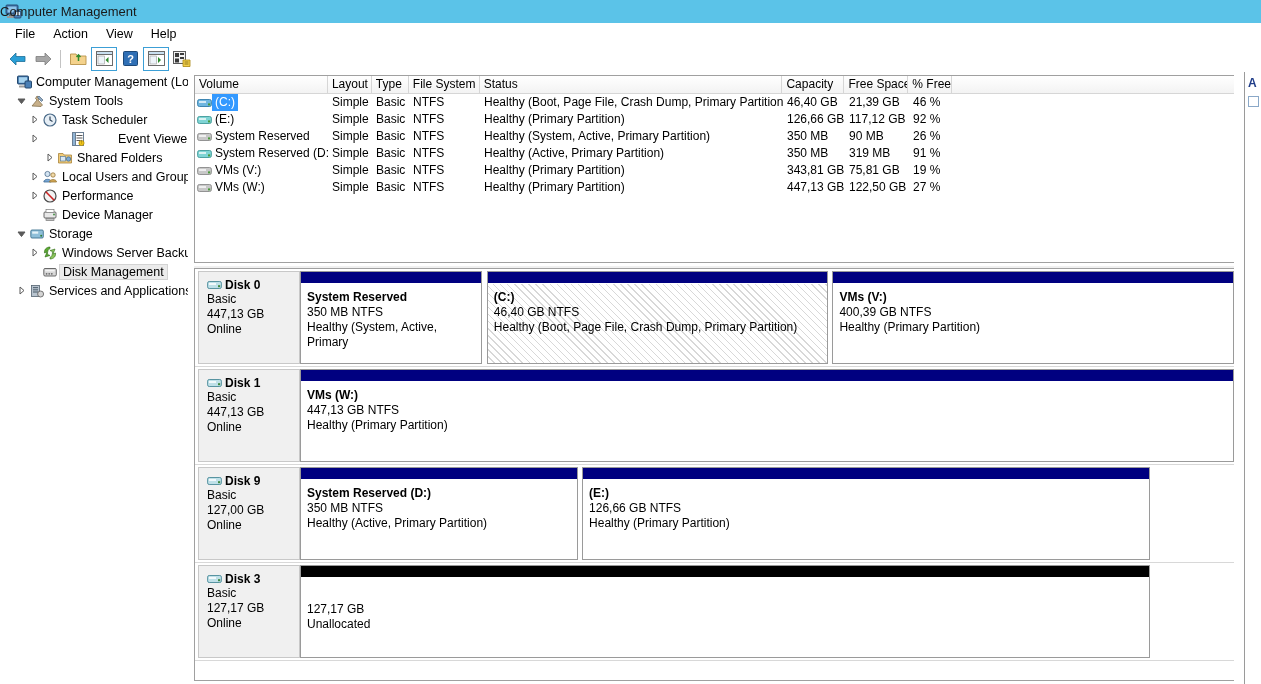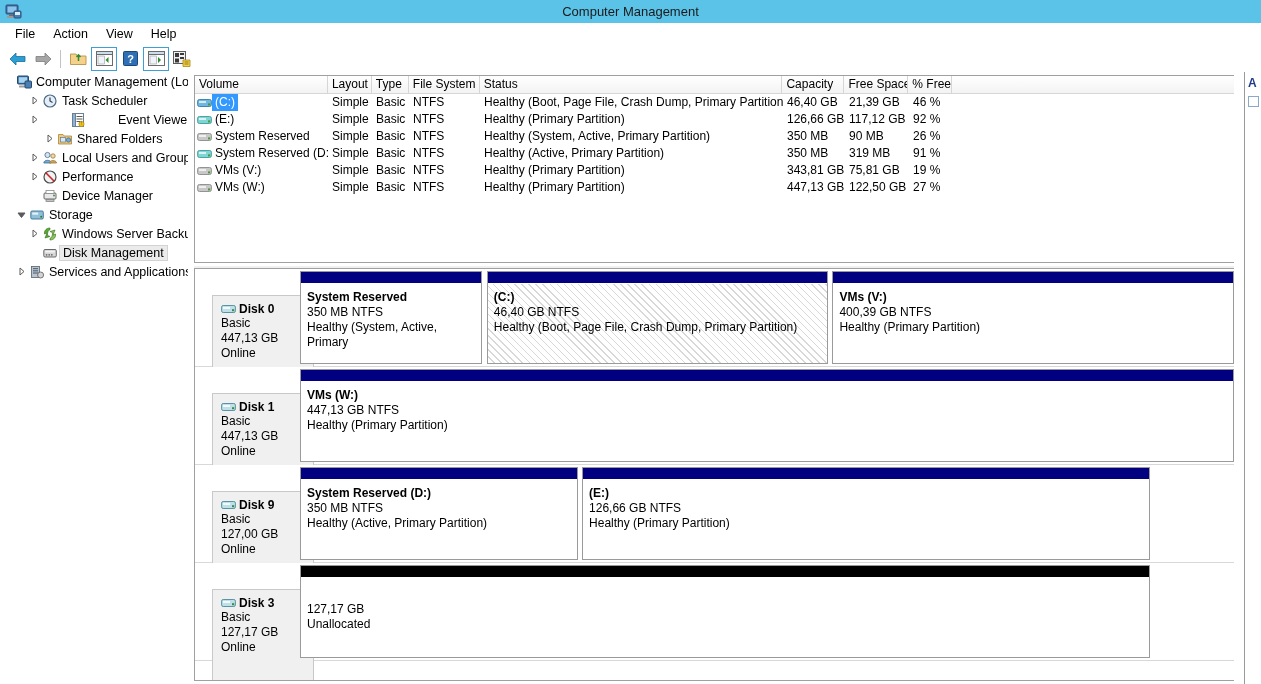--- a/index.html
+++ b/index.html
@@ -15,21 +15,21 @@
   }
 
   
   .titlebar {
     position: absolute; left: 0; top: 0; width: 1261px; height: 23px;
     background: #5bc3e8;
     display: flex; align-items: center;
   }
   .titlebar .tb-icon { width: 26px; height: 22px; display: flex; align-items: center; justify-content: center; }
   .titlebar .tb-title {
-    position: absolute; left: 0; right: 0; text-align: center;
+    position: absolute; left: 0; right: 0; 
     font-size: 13px; color: #1a1a1a; line-height: 23px;
   }
 
   
   .menubar {
     position: absolute; left: 0; top: 23px; width: 1261px; height: 22px;
     background: #ffffff;
     display: flex; align-items: center; padding-left: 6px;
   }
   .menuitem { padding: 2px 9px; font-size: 12.5px; color: #000; cursor: default; }
@@ -92,24 +92,23 @@
   .hsplit { position: absolute; left: 2px; top: 194px; width: 1040px; height: 4px; background: #f0f0f0; }
 
   
   .disk-wrap {
     position: absolute; left: 2px; top: 196px; width: 1040px; height: 413px;
     background: #ffffff; overflow: hidden;
     border: 1px solid #a0a0a0; border-right: none;
   }
   .diskrow { position: relative; height: 98px; border-bottom: 1px solid #d8d8d8; background: #ffffff; }
   .disk-label {
-    position: absolute; left: 17px; top: 2px; width: 102px; height: 93px;
+    position: absolute; left: 3px; top: 2px; width: 102px; height: 93px;
     background: #f0f0f0; border: 1px solid #c8c8c8;
     padding: 6px 0 0 8px;
-    margin-top: 24px;
   }
   .disk-label .dl-title { display: flex; align-items: center; font-size: 12px; font-weight: bold; }
   .disk-label .dl-title .dicon { margin-right: 3px; display: flex; align-items: center; }
   .disk-label .dl-line { font-size: 12px; line-height: 15px; }
   .part-area { position: absolute; left: 105px; top: 2px; right: 0; height: 93px; }
   .part {
     position: absolute; top: 0; height: 93px;
     background: #ffffff;
     border: 1px solid #9a9a9a;
     display: flex; flex-direction: column;
@@ -220,20 +219,34 @@
           <span class="twist"></span>
           <span class="ticon">
             <svg width="15" height="14" viewBox="0 0 15 14">
               <rect x="0.5" y="1" width="11" height="8" rx="1" fill="#3a6ea5" stroke="#24496f"></rect>
               <rect x="1.8" y="2.2" width="8.4" height="5.6" fill="#a8d4f0"></rect>
               <rect x="2" y="10.5" width="9" height="2" rx="0.5" fill="#9e9e9e"></rect>
               <rect x="8" y="6" width="6.5" height="7" rx="1" fill="#4a7fb5" stroke="#24496f"></rect>
             </svg>
           </span>
           <span class="tlabel">Computer Management (Local</span>
+        </div>
+        <div class="tnode" style="padding-left: 15px;">
+          <span class="twist">
+            <svg width="9" height="9" viewBox="0 0 9 9">
+              <path d="M1 3 L8 3 L4.5 7.5 Z" fill="#5a5a5a" stroke="#5a5a5a" stroke-width="1"></path>
+            </svg>
+          </span>
+          <span class="ticon">
+            <svg width="15" height="14" viewBox="0 0 15 14">
+              <path d="M2 12 L7 6 L5.5 4.5 L7 2 L9.5 4 L8 6 L12.5 11 L11 12.5 Z" fill="#c8b08a" stroke="#7a6540" stroke-width="0.7"></path>
+              <path d="M9 2 L13 6 L11.5 7.5 L7.5 3.5 Z" fill="#8fa8c0" stroke="#4d6680" stroke-width="0.7"></path>
+            </svg>
+          </span>
+          <span class="tlabel">System Tools</span>
         </div>
         <div class="tnode" style="padding-left: 28px;">
           <span class="twist">
             <svg width="9" height="9" viewBox="0 0 9 9">
               <path d="M3 1 L7 4.5 L3 8 Z" fill="none" stroke="#5a5a5a" stroke-width="1"></path>
             </svg>
           </span>
           <span class="ticon">
             <svg width="15" height="14" viewBox="0 0 15 14">
               <circle cx="7" cy="7" r="6" fill="#e6eef5" stroke="#4a6a88" stroke-width="1.2"></circle>

